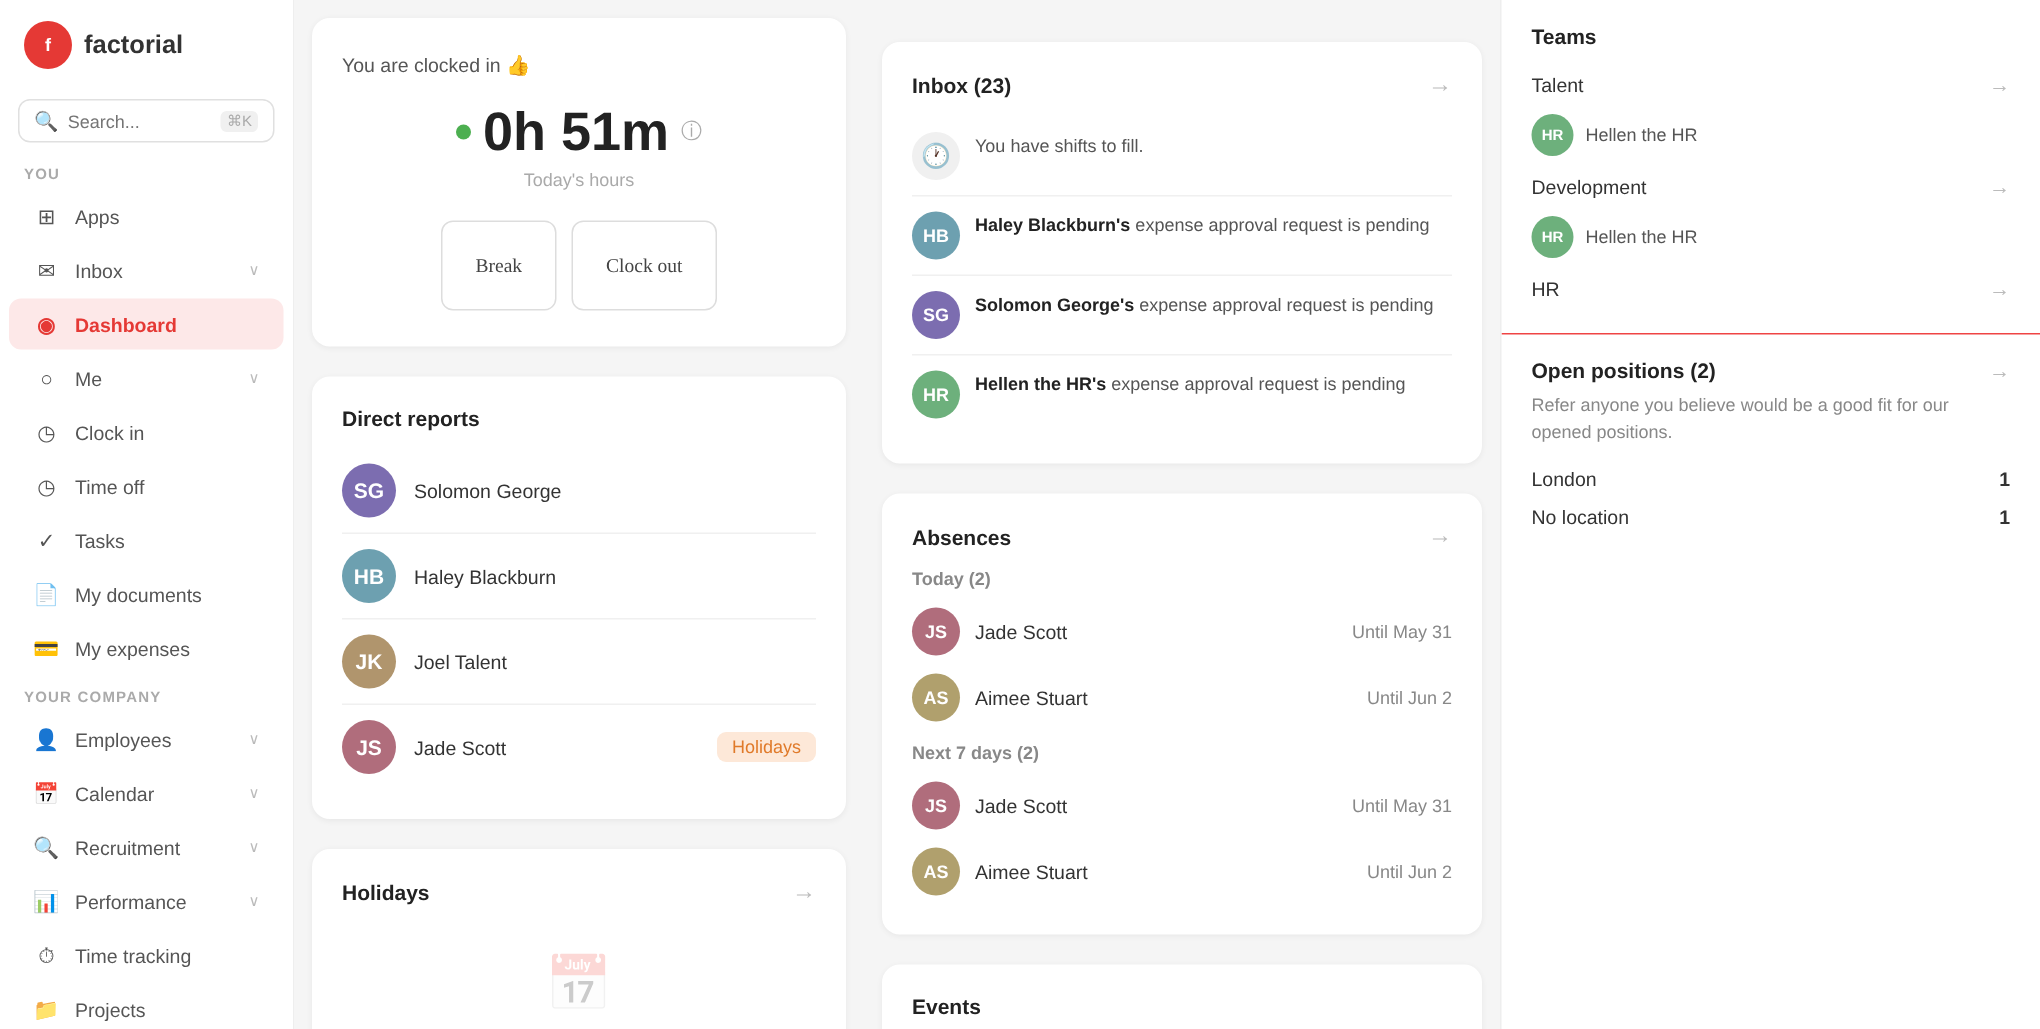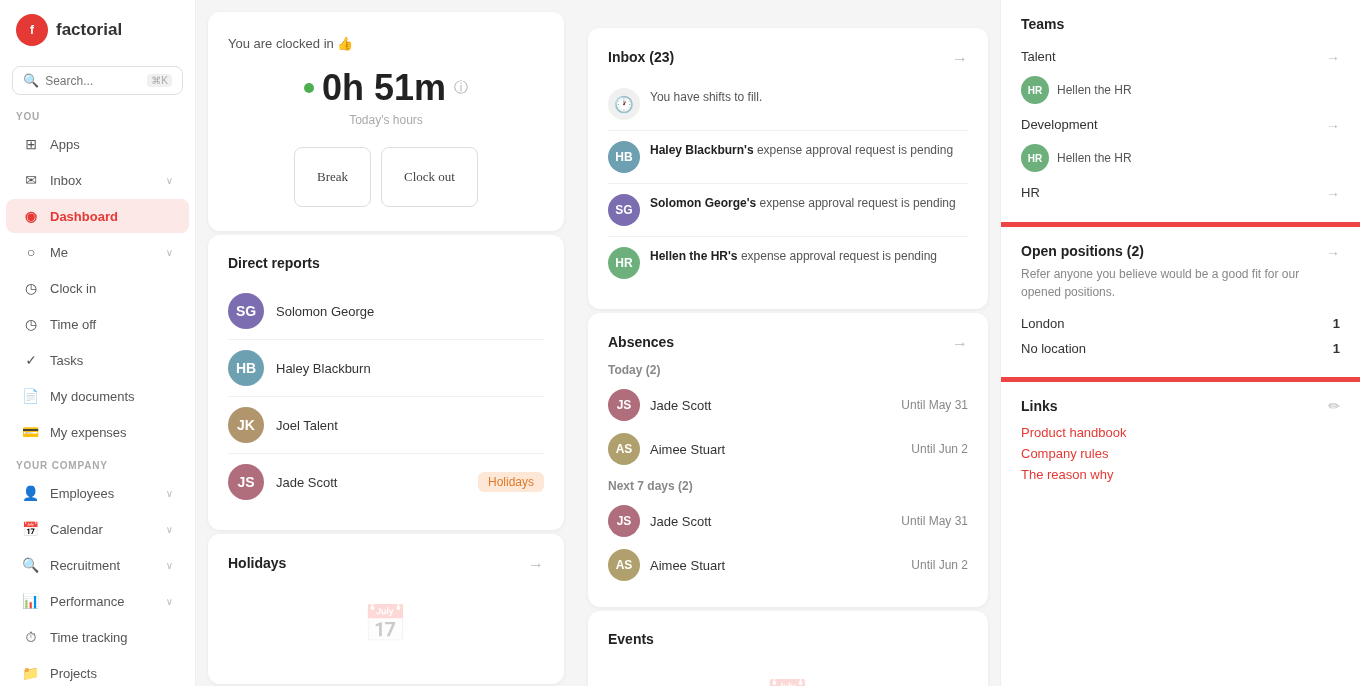--- a/index.html
+++ b/index.html
@@ -15,21 +15,21 @@
     .search-shortcut { font-size: 10px; color: #aaa; background: #f0f0f0; border-radius: 4px; padding: 1px 4px; }
     .sidebar-section-label { font-size: 10px; font-weight: 600; color: #aaa; letter-spacing: 0.08em; padding: 10px 16px 4px; text-transform: uppercase; }
     .sidebar-item { display: flex; align-items: center; gap: 10px; padding: 8px 16px; cursor: pointer; border-radius: 8px; margin: 1px 6px; color: #555; font-size: 13px; }
     .sidebar-item.active { background: #fde8e8; color: #e53935; font-weight: 600; }
     .sidebar-item .si-icon { width: 18px; height: 18px; display: flex; align-items: center; justify-content: center; font-size: 14px; flex-shrink: 0; }
     .sidebar-item .si-label { flex: 1; }
     .sidebar-item .si-arrow { font-size: 10px; color: #bbb; }
 
     
     .main { flex: 1; display: flex; gap: 0; overflow: hidden; background: #f5f5f5; }
-    .col { display: flex; flex-direction: column; gap: 4px; padding: 12px; overflow-y: auto; }
+    .col { display: flex; flex-direction: column; gap: 20px; padding: 12px; overflow-y: auto; }
     .col-left { width: 380px; flex-shrink: 0; }
     .col-mid { flex: 1; min-width: 0; margin-top: 16px; }
     .col-right { width: 360px; flex-shrink: 0; background: #fff; border-left: 1px solid #eee; padding: 0; overflow-y: auto; }
 
     
     .card { background: #fff; border-radius: 12px; padding: 20px; box-shadow: 0 1px 4px rgba(0,0,0,0.06); }
     .card-header { display: flex; align-items: center; justify-content: space-between; margin-bottom: 12px; }
     .card-title { font-size: 14px; font-weight: 600; color: #222; }
     .card-arrow { color: #bbb; font-size: 16px; cursor: pointer; }
 
@@ -59,21 +59,21 @@
     .inbox-text strong { color: #222; }
     .inbox-shift { width: 32px; height: 32px; border-radius: 50%; background: #f0f0f0; flex-shrink: 0; display: flex; align-items: center; justify-content: center; color: #888; font-size: 16px; }
 
     
     .absence-section-label { font-size: 12px; font-weight: 600; color: #888; margin: 8px 0 6px; }
     .absence-item { display: flex; align-items: center; gap: 10px; padding: 6px 0; }
     .absence-name { font-size: 13px; color: #333; flex: 1; }
     .absence-date { font-size: 12px; color: #888; }
 
     
-    .rp-section { border-bottom: 5px solid #ef4444; padding: 16px 20px; }
+    .rp-section { border-bottom: 1px solid #ef4444; padding: 16px 20px; }
     .rp-section:last-child { border-bottom: none; }
     .rp-title { font-size: 14px; font-weight: 600; color: #222; margin-bottom: 10px; }
     .rp-team-item { display: flex; align-items: center; padding: 6px 0; cursor: pointer; }
     .rp-team-name { font-size: 13px; color: #333; flex: 1; }
     .rp-team-arrow { color: #bbb; font-size: 14px; }
     .rp-team-member { display: flex; align-items: center; gap: 8px; padding: 6px 0; }
     .rp-member-name { font-size: 12px; color: #555; }
     .rp-open-header { display: flex; align-items: center; justify-content: space-between; }
     .rp-open-title { font-size: 14px; font-weight: 600; color: #222; }
     .rp-open-desc { font-size: 12px; color: #888; margin: 6px 0 10px; line-height: 1.5; }
@@ -360,25 +360,16 @@
       <div class="rp-open-item">
         <span class="rp-open-name">London</span>
         <span class="rp-open-count">1</span>
       </div>
       <div class="rp-open-item">
         <span class="rp-open-name">No location</span>
         <span class="rp-open-count">1</span>
       </div>
     </div>
 
-    <div class="rp-section">
-      <div class="rp-links-header">
-        <span class="rp-links-title">Links</span>
-        <span class="rp-edit-icon">✏</span>
-      </div>
-      <a class="rp-link">Product handbook</a>
-      <a class="rp-link">Company rules</a>
-      <a class="rp-link">The reason why</a>
-    </div>
 
   </div>
 
 </div>
 
 </body></html>

